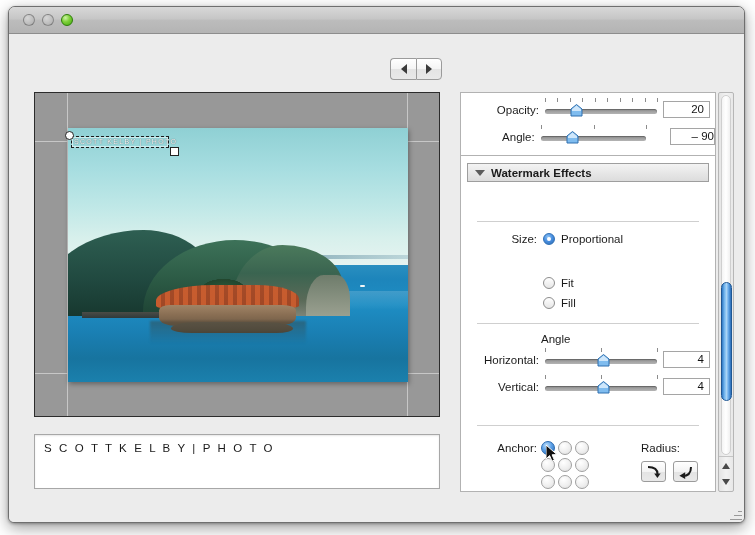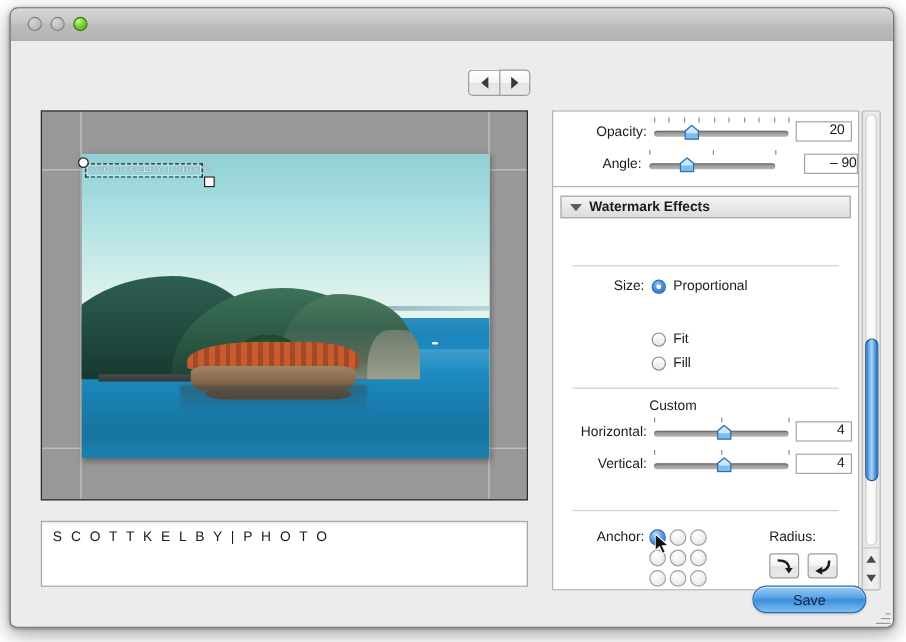--- a/index.html
+++ b/index.html
@@ -452,21 +452,21 @@
         <span class="radio"></span>
         <span>Fit</span>
       </div>
       <div class="radiorow" style="left:82px;top:204px">
         <span class="radio"></span>
         <span>Fill</span>
       </div>
 
       <div class="hr" style="top:230px"></div>
 
-      <div style="position:absolute;left:80px;top:240px;font-size:11.5px;color:#1b1b1b">Custom</div>
+      <div style="position:absolute;left:80px;top:240px;font-size:11.5px;color:#1b1b1b">Angle</div>
 
       <div class="row" style="left:0;top:258px;width:254px;">
         <span class="rowlabel" style="width:78px">Horizontal:</span>
         <span class="slider" id="sl-hz" style="width:112px;margin-left:6px">
           <span class="track"></span>
             <span class="ticks">
               <i style="left: 0%;"></i>
               <i style="left: 50%;"></i>
               <i style="left: 100%;"></i>
             </span>
@@ -540,21 +540,20 @@
     <div id="vscroll">
       <div class="trackcap"></div>
       <div class="thumb" style="height: 119px; top: 189px;"></div>
       <div class="arrowbox">
         <i class="up"></i>
         <i class="dn"></i>
       </div>
     </div>
 
     <div id="footer">
-      <div class="btn" id="save-button">Save</div>
       <div id="resize-grip">
         <i style="bottom:1px;width:12px"></i>
         <i style="bottom:5px;width:8px"></i>
         <i style="bottom:9px;width:4px"></i>
       </div>
     </div>
 
   </div>
 </div>
 

